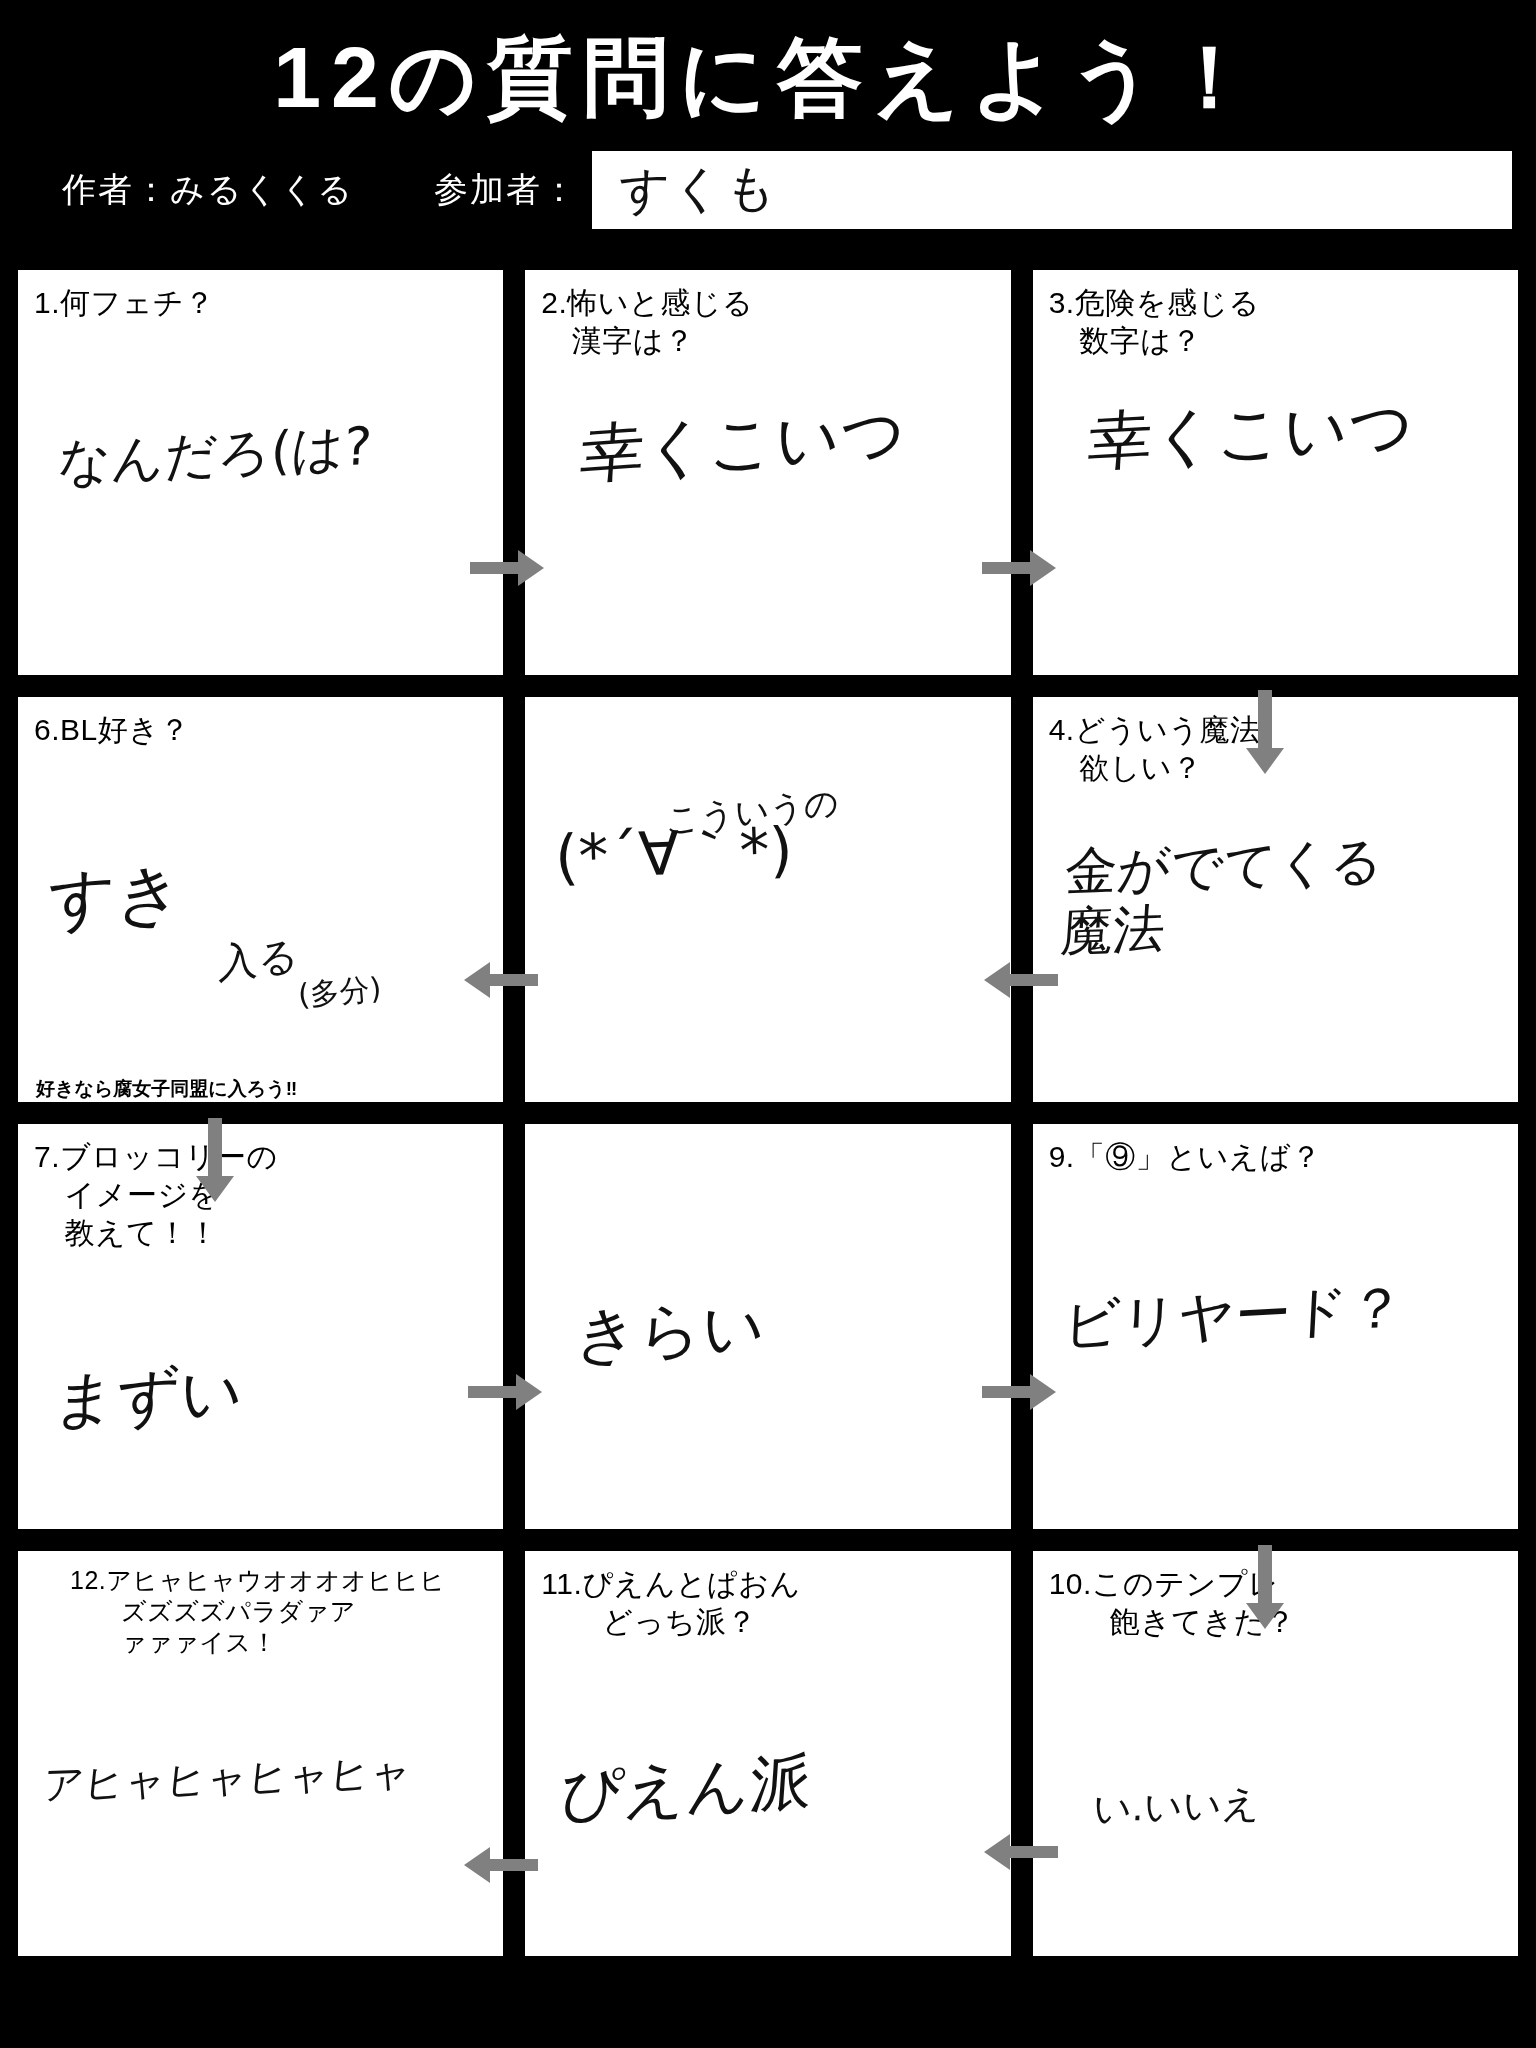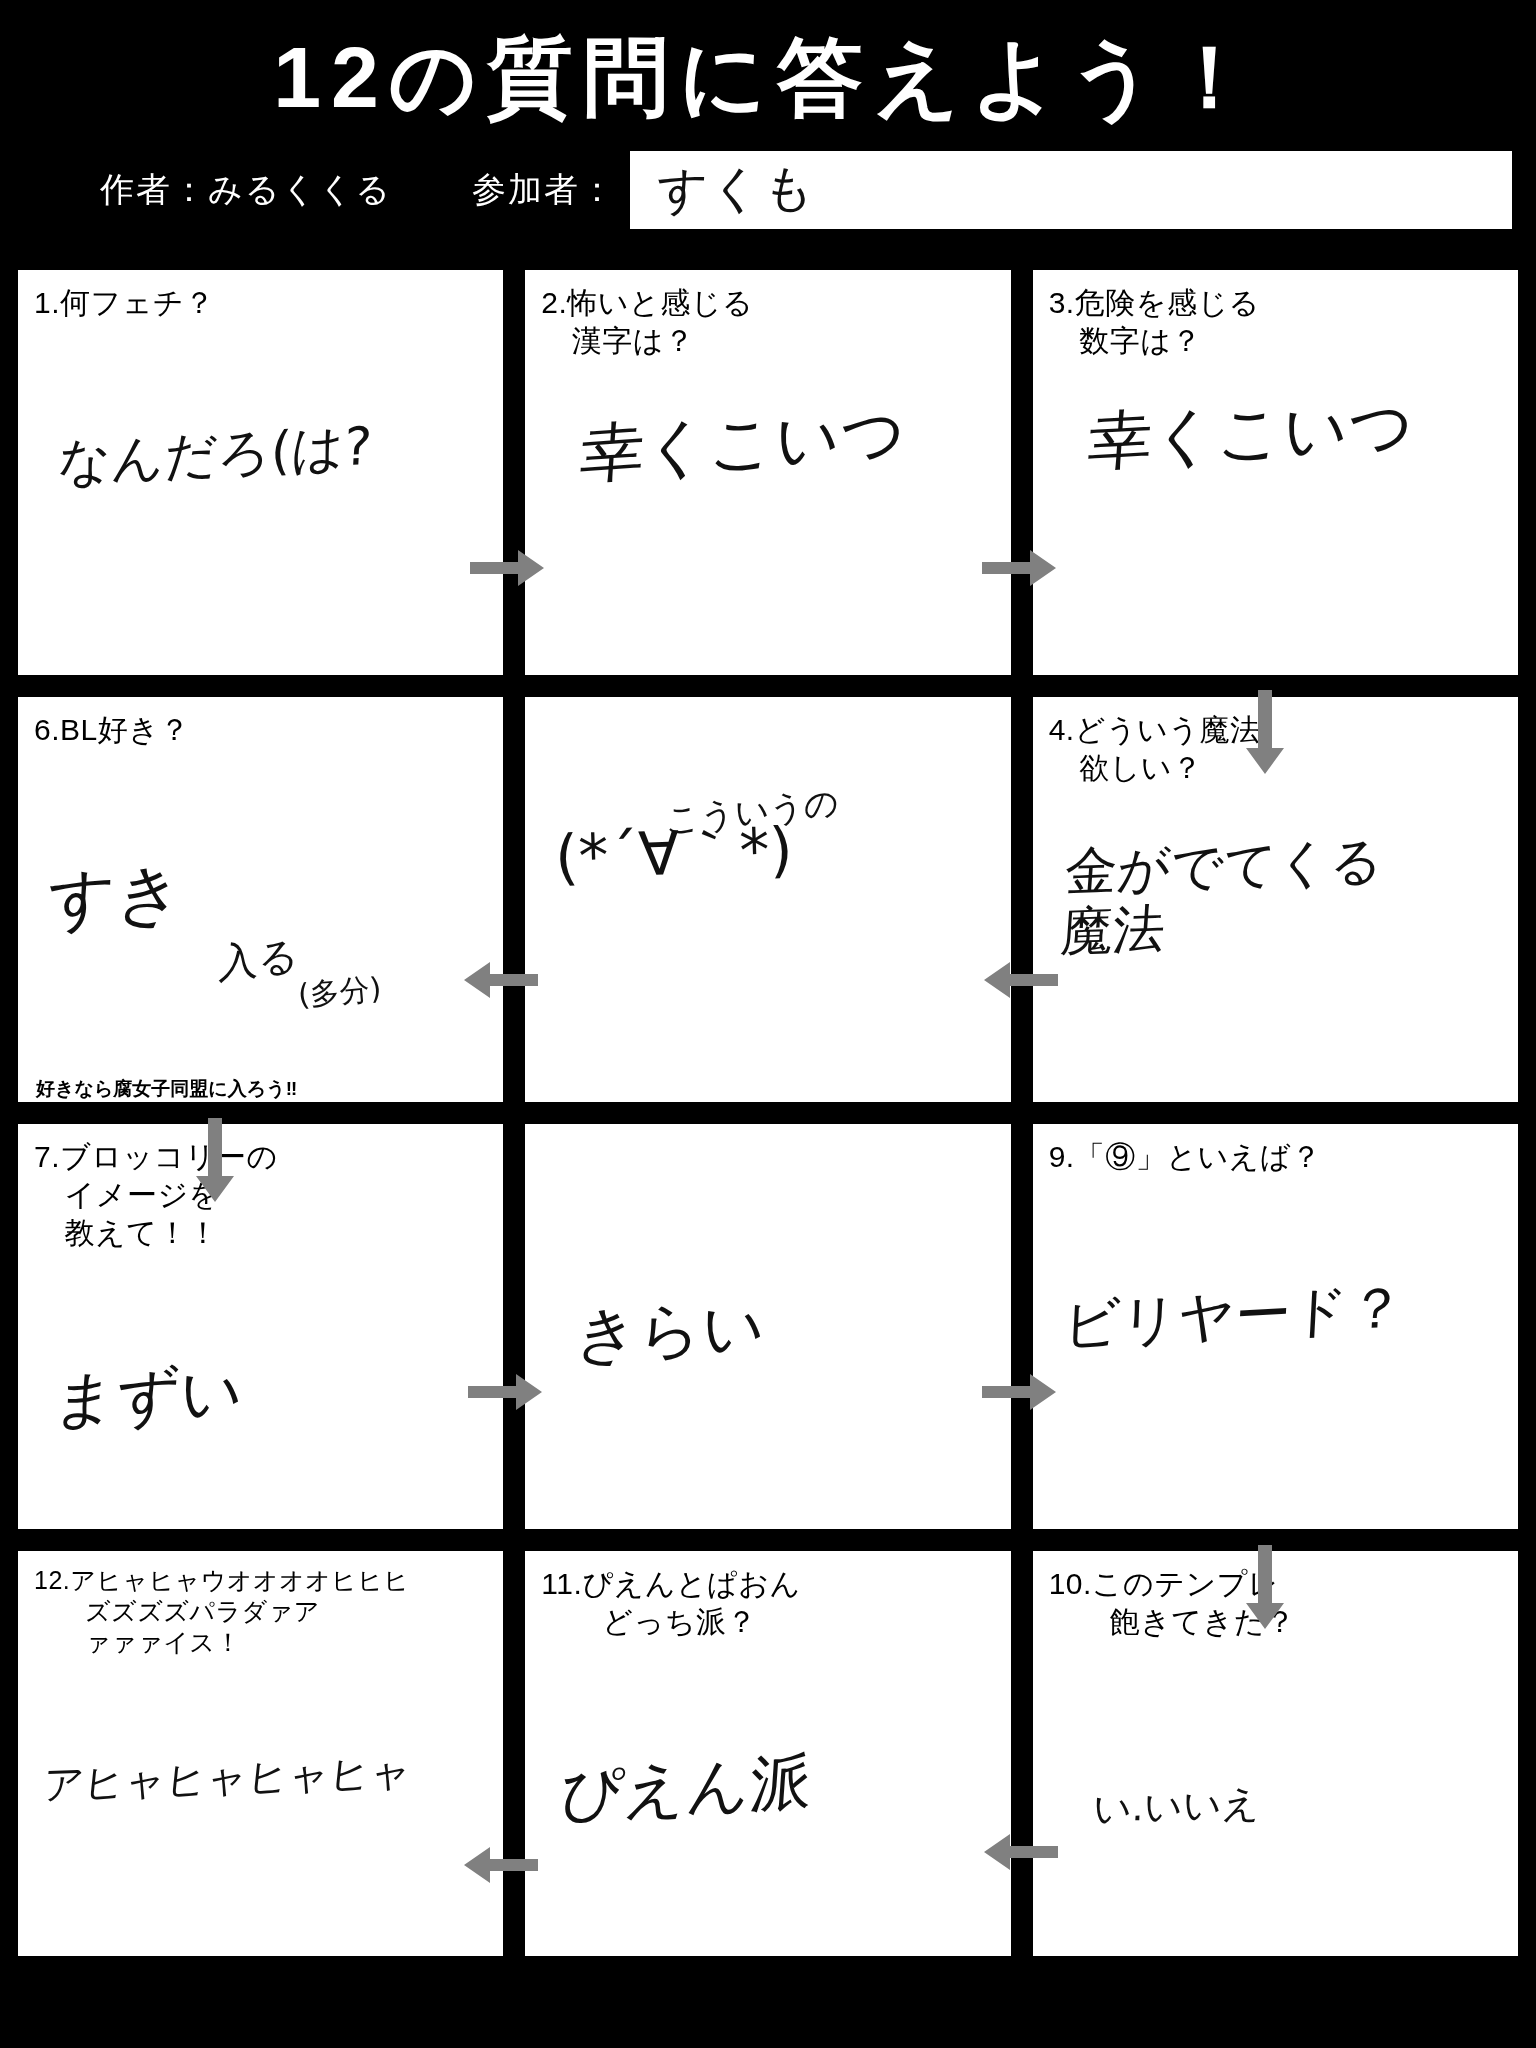--- a/index.html
+++ b/index.html
@@ -26,21 +26,21 @@
     font-weight: 700;
     letter-spacing: 10px;
     line-height: 1.1;
     color: #ffffff;
     white-space: nowrap;
   }
   .credits {
     display: flex;
     align-items: center;
     margin-top: 26px;
-    padding: 0 24px 0 100px;
+    padding: 0 24px 0 62px;
     gap: 0;
   }
   .author {
     font-size: 34px;
     letter-spacing: 2px;
     white-space: nowrap;
   }
   .participant-label {
     font-size: 34px;
     letter-spacing: 2px;
@@ -90,20 +90,21 @@
     font-size: 30px;
     line-height: 1.28;
     letter-spacing: 0.5px;
     color: #000000;
     white-space: pre-line;
     font-weight: 400;
   }
   .q-text.small {
     font-size: 25px;
     line-height: 1.25;
+    margin-left: 36px;
   }
   .answer {
     position: absolute;
     font-family: "DejaVu Sans", sans-serif;
     color: #111111;
     font-weight: 400;
     white-space: pre-line;
   }
   .note {
     position: absolute;

